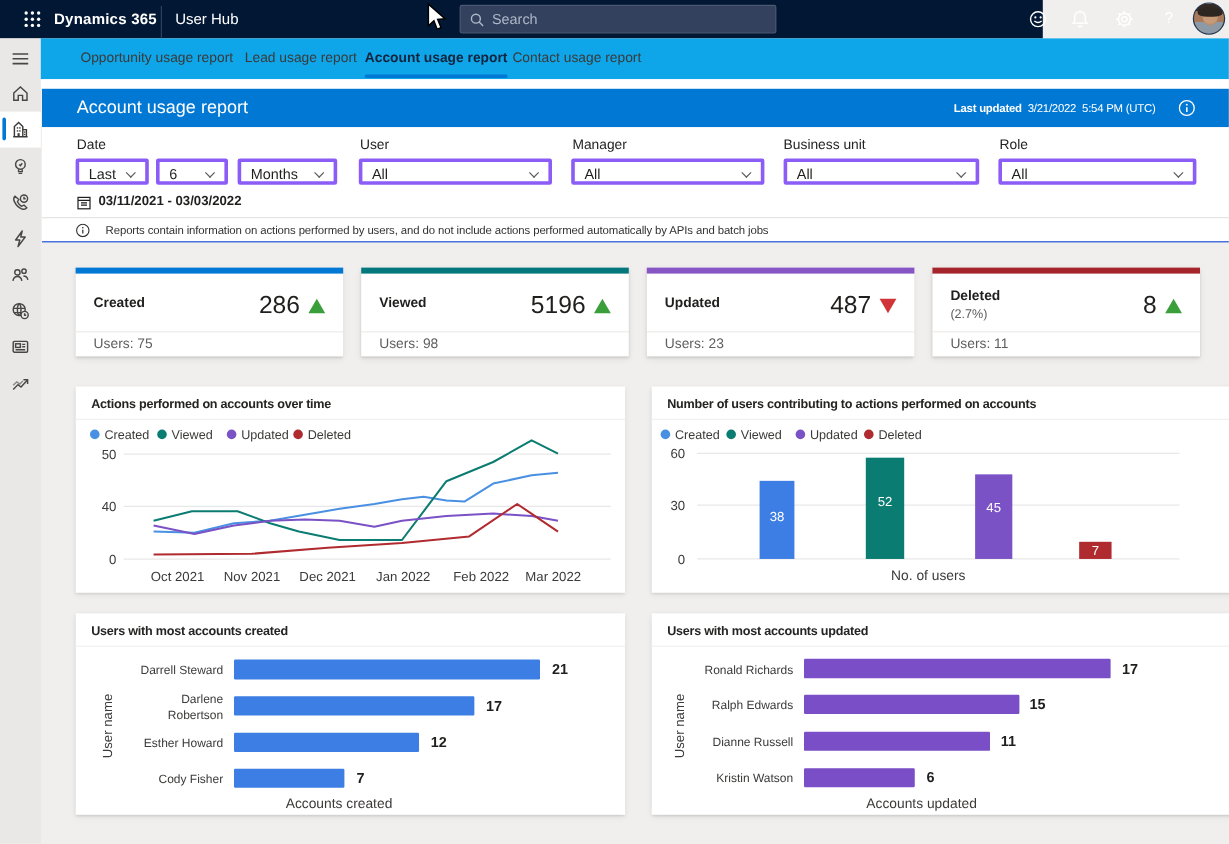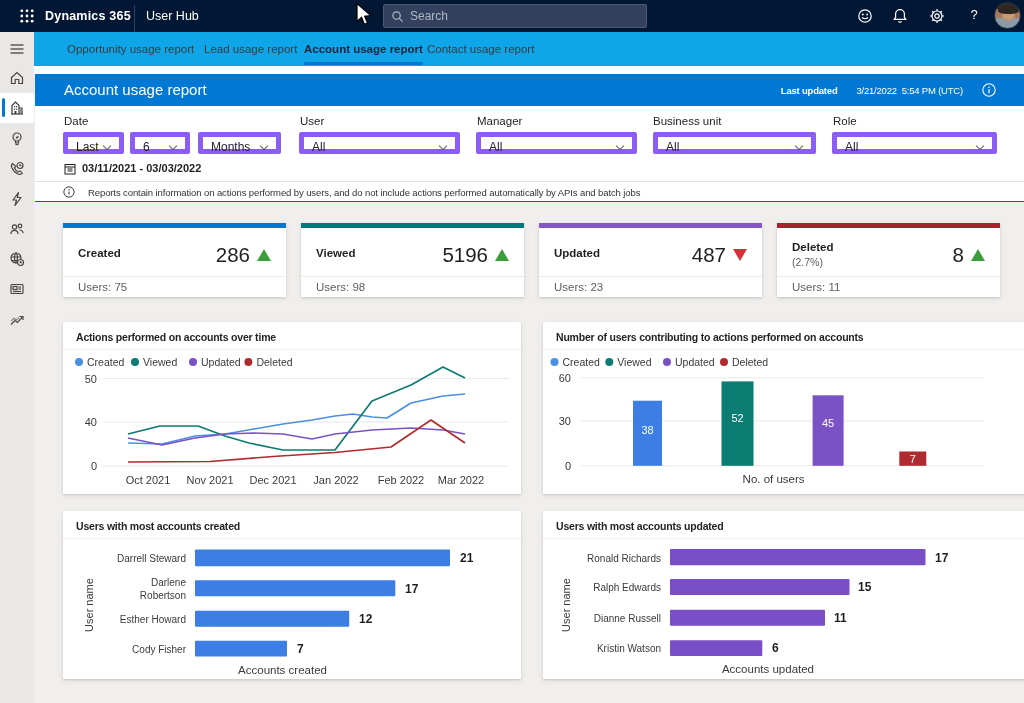--- a/index.html
+++ b/index.html
@@ -1,18 +1,18 @@
 <!DOCTYPE html>
 <html><head>
 <meta charset="utf-8">
 <style>
 * { margin:0; padding:0; box-sizing:border-box; }
 html,body { width:1024px; height:703px; overflow:hidden; font-family:"Liberation Sans", sans-serif; background:#f0efed; }
 
-.topbar { position:absolute; left:0; top:0; width:1024px; height:32px; background:#021733; color:#fff; }
+.topbar { position:absolute; left:0; top:0; width:869px; height:32px; background:#021733; color:#fff; }
 .d365 { position:absolute; left:45px; top:9px; font-size:12.5px; font-weight:700; letter-spacing:.2px; }
 .hub  { position:absolute; left:146px; top:9px; font-size:12.5px; font-weight:400; }
 .tsep { position:absolute; left:134px; top:5px; width:1px; height:27px; background:#2e405c; }
 .search { position:absolute; left:383px; top:4px; width:264px; height:24px; background:#33415e; border:1px solid #4a5872; border-radius:2px; color:#aeb7c6; font-size:12px; line-height:22px; padding-left:26px; }
 .ticon { position:absolute; top:8px; width:16px; height:16px; }
 .qmark { position:absolute; left:968px; top:7px; font-size:13px; color:#fff; width:12px; text-align:center; }
 .avatar { position:absolute; left:994px; top:2px; width:27px; height:27px; border-radius:50%; overflow:hidden;
   background:linear-gradient(180deg, #332a24 0 26%, #a8795a 26% 60%, #8d9aa6 60% 100%); border:1px solid #24354e; }
 .avatar:before { content:""; position:absolute; left:7px; top:5px; width:13px; height:13px; border-radius:50%; background:radial-gradient(circle at 50% 45%, #c79b77 0 55%, #9a6f4e 100%); }
 .avatar:after { content:""; position:absolute; left:3px; top:3px; width:21px; height:8px; border-radius:50% 50% 40% 40%; background:#2e2620; }
@@ -24,25 +24,25 @@
 
 .tabs { position:absolute; left:34px; top:32px; width:990px; height:34px; background:#0ea5e9; }
 .tab { position:absolute; top:0; height:34px; line-height:34px; font-size:11.5px; color:#3b3a39; }
 .tab.active { color:#11243e; font-weight:700; }
 .tabline { position:absolute; left:304px; top:62px; width:119px; height:3px; background:#0078d4; border-radius:2px; }
 .tabgap { position:absolute; left:34px; top:66px; width:990px; height:8px; background:#fff; }
 
 .bluehead { position:absolute; left:35px; top:74px; width:989px; height:32px; background:#0078d4; color:#fff; }
 .bh-title { position:absolute; left:29px; top:7px; font-size:15px; font-weight:400; }
 .bh-upd { position:absolute; right:61px; top:11px; font-size:9.5px; letter-spacing:-0.2px; }
-.bh-upd b { font-weight:700; margin-right:14px; }
+.bh-upd b { font-weight:700; margin-right:0; }
 
 .filters { position:absolute; left:35px; top:106px; width:989px; height:76px; background:#fff; border-bottom:1px solid #e1dfdd; }
 .flabel { position:absolute; top:9px; font-size:11.5px; color:#242424; }
-.fsel { position:absolute; top:26px; height:22px; border:5px solid #8b5cf6; border-radius:2px; background:#fff; font-size:12px; color:#201f1e; line-height:20px; padding-left:8px; }
+.fsel { position:absolute; top:26px; height:22px; border:3px solid #8b5cf6; border-radius:2px; background:#fff; font-size:12px; color:#201f1e; line-height:20px; padding-left:8px; }
 .fsel .chev { position:absolute; right:9px; top:6px; width:6px; height:6px; border-right:1.4px solid #605e5c; border-bottom:1.4px solid #605e5c; transform:rotate(45deg); }
 .daterange { position:absolute; left:29px; top:56px; font-size:11px; font-weight:700; color:#201f1e; }
 
 .notice { position:absolute; left:35px; top:182px; width:989px; height:20px; background:#fff; border-bottom:1px solid #1d4ed8; font-size:9.5px; letter-spacing:-0.1px; color:#323130; }
 
 .kpi { position:absolute; top:223px; width:223px; height:74px; background:#fff; box-shadow:0 1px 2px rgba(0,0,0,.12), 0 2px 6px rgba(0,0,0,.07); }
 .kpi .bar { height:4.5px; }
 .kpi .body { position:relative; height:48.5px; }
 .kpi .label { position:absolute; left:15px; top:19px; font-size:11.5px; font-weight:700; color:#201f1e; }
 .kpi .label2 { position:absolute; left:15px; top:13px; font-size:11.5px; font-weight:700; color:#201f1e; }

